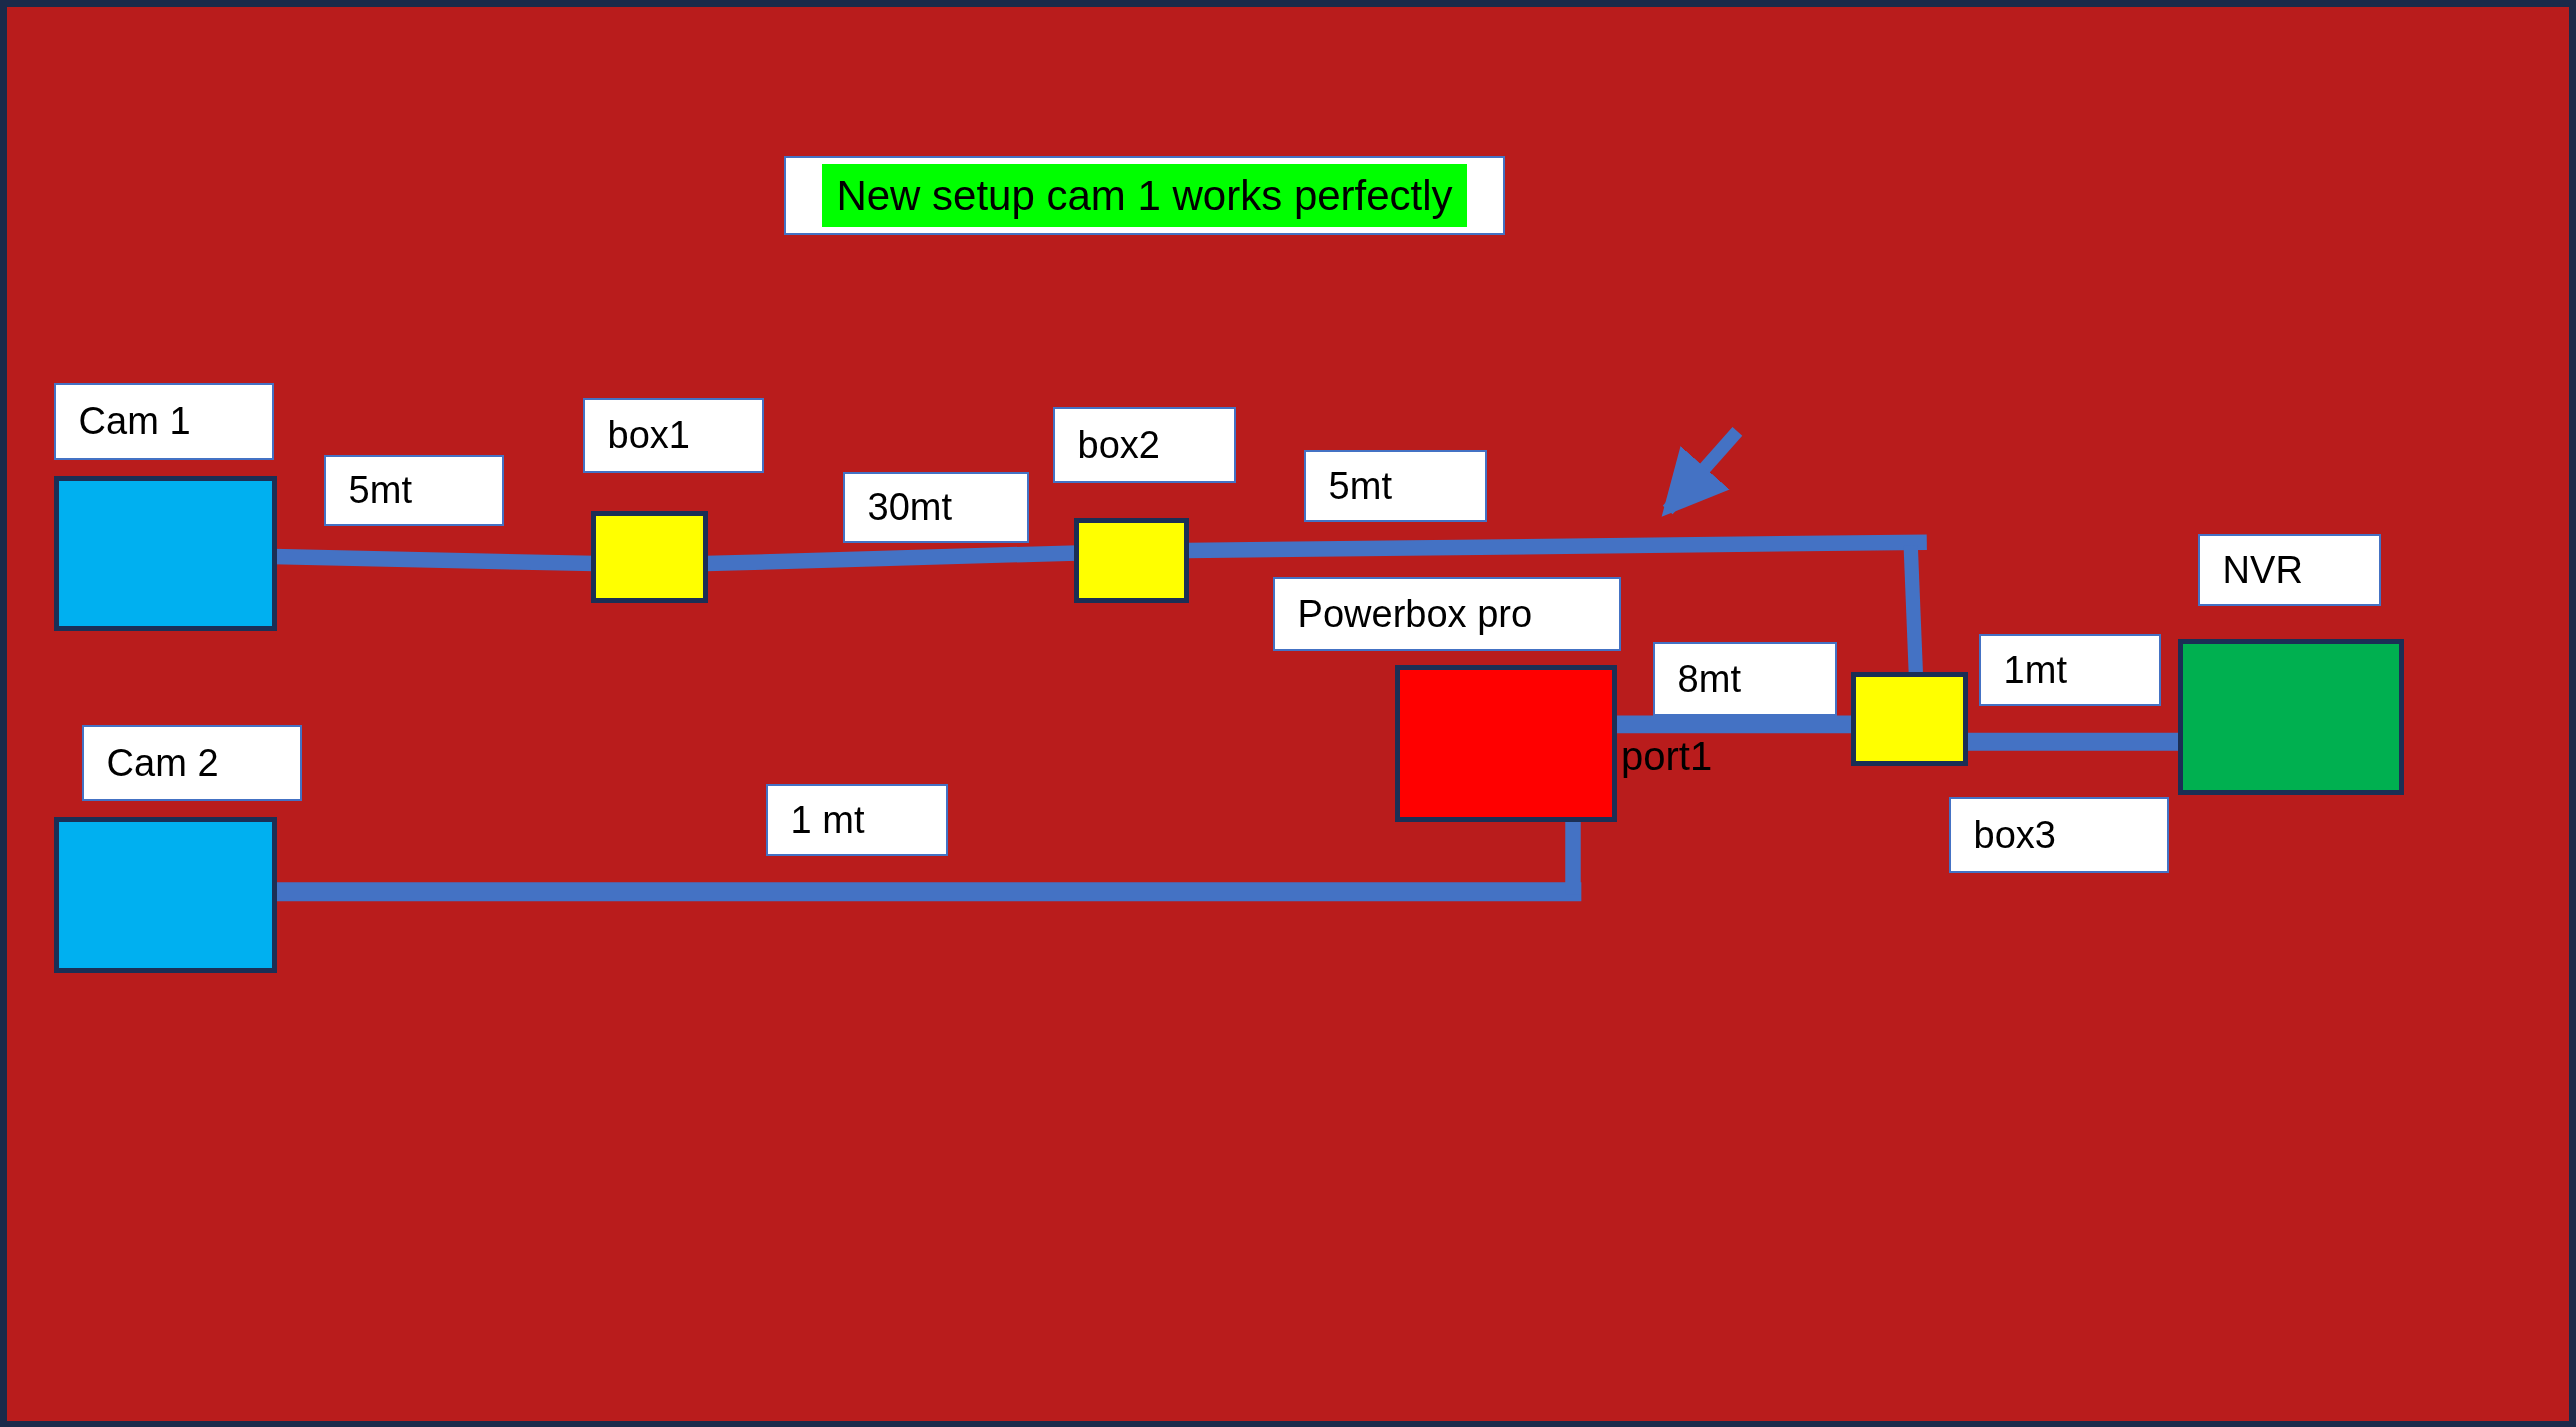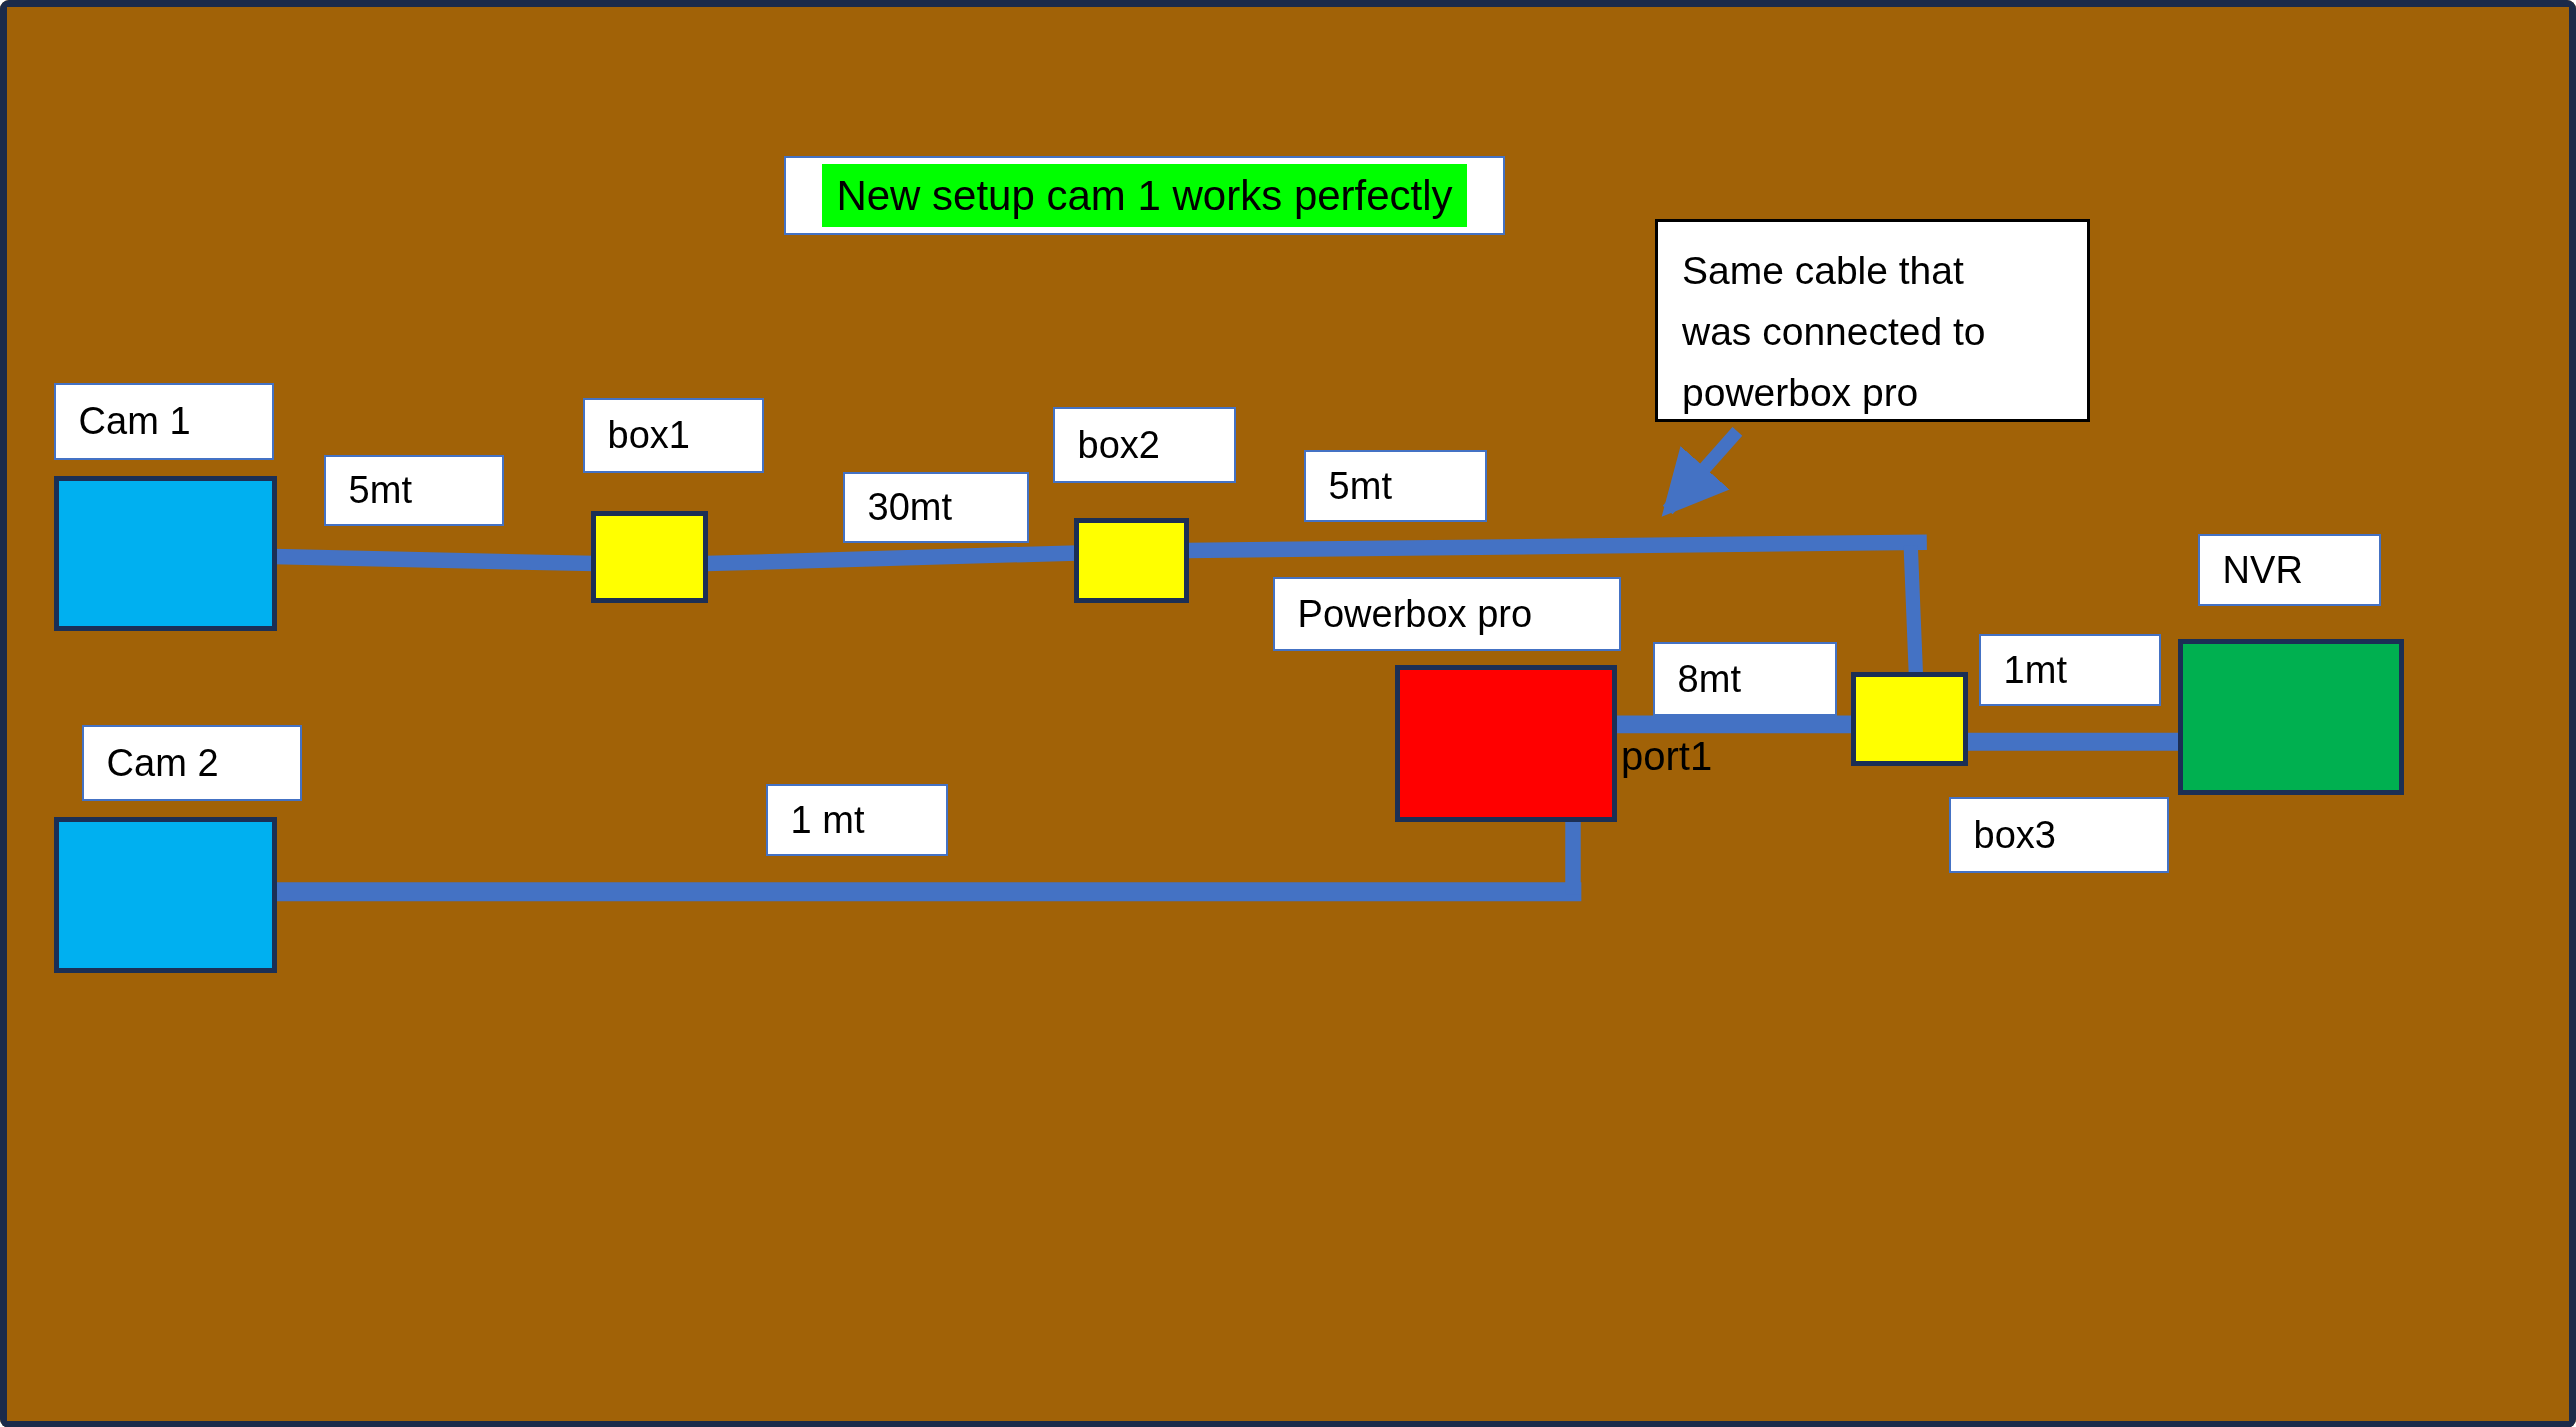--- a/index.html
+++ b/index.html
@@ -1,17 +1,17 @@
 <!DOCTYPE html>
 <html style="font-size:9.5px"><head>
 <meta charset="utf-8">
 <style>
   html,body { margin:0; padding:0; background:#ffffff; }
   body { font-family:"Liberation Sans", sans-serif; }
-  #canvas { position:relative; width:2576px; height:1428px; background:#a16207; overflow:hidden;border-radius:9px; }
+  #canvas { position:relative; width:2576px; height:1428px; background:#b91c1c; overflow:hidden; }
   #frame { position:absolute; inset:0; border:7.7px solid #1b2a4a; box-sizing:border-box; pointer-events:none; z-index:50; }
   svg.layer { position:absolute; left:0; top:0; z-index:1; }
 
   .shape { position:absolute; box-sizing:border-box; border:5.4px solid #1b2f55; z-index:2; }
   .cyan   { background:#00B0F0; }
   .yellow { background:#FFFF00; }
   .red    { background:#FF0000; }
   .green  { background:#00B050; }
 
   .lbl { position:absolute; box-sizing:border-box; background:#ffffff; border:2.4px solid #4472C4;
@@ -54,25 +54,20 @@
   <div class="shape yellow" style="left:591px;  top:511px;  width:117px; height:92px;"></div>
   <div class="shape yellow" style="left:1074px; top:518px;  width:115px; height:85px;"></div>
   <div class="shape yellow" style="left:1851px; top:672px; width:117px; height:94px;"></div>
   <div class="shape red" style="left:1395px; top:665px; width:222px; height:157px;"></div>
   <div class="shape green" style="left:2178px; top:639px; width:226px; height:156px;"></div>
 
   <div id="title-box">
     <span class="hl">New setup cam 1 works perfectly</span>
   </div>
 
-  <div id="note-box">
-    <div>Same cable that</div>
-    <div>was connected to</div>
-    <div>powerbox pro</div>
-  </div>
 
   <div class="lbl" style="left:54px;   top:383px;  width:220px; height:77px;">Cam 1</div>
   <div class="lbl" style="left:583px;  top:398px;  width:181px; height:75px;">box1</div>
   <div class="lbl" style="left:1053px; top:407px;  width:183px; height:76px;">box2</div>
   <div class="lbl" style="left:1273px; top:577px;  width:348px; height:74px;">Powerbox pro</div>
   <div class="lbl" style="left:1949px; top:797px; width:220px; height:76px;">box3</div>
   <div class="lbl" style="left:2198px; top:534px;  width:183px; height:72px;">NVR</div>
   <div class="lbl" style="left:54px;   top:725px; width:220px; height:76px;margin-left:28px;">Cam 2</div>
 
   <div class="lbl" style="left:324px;  top:455px;  width:180px; height:71px;">5mt</div>

